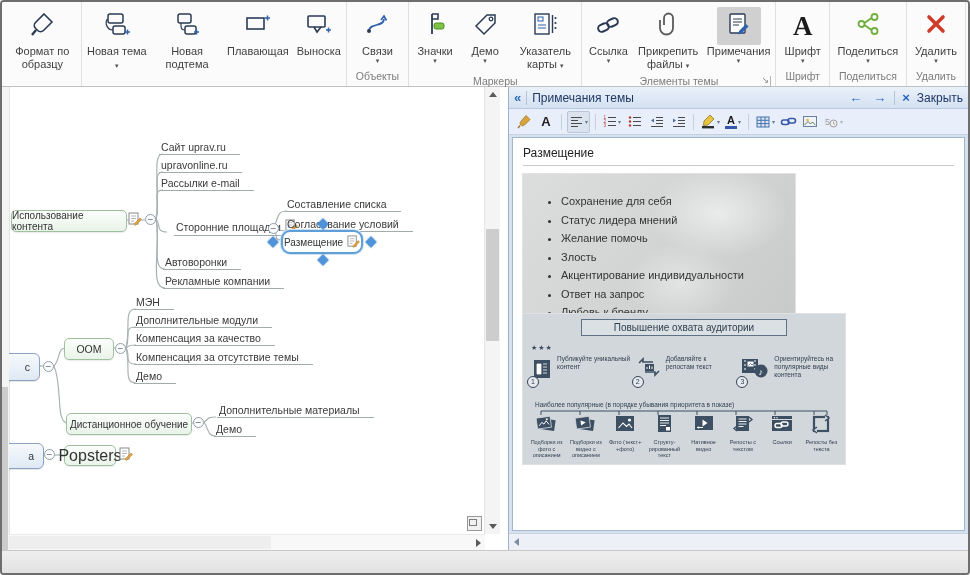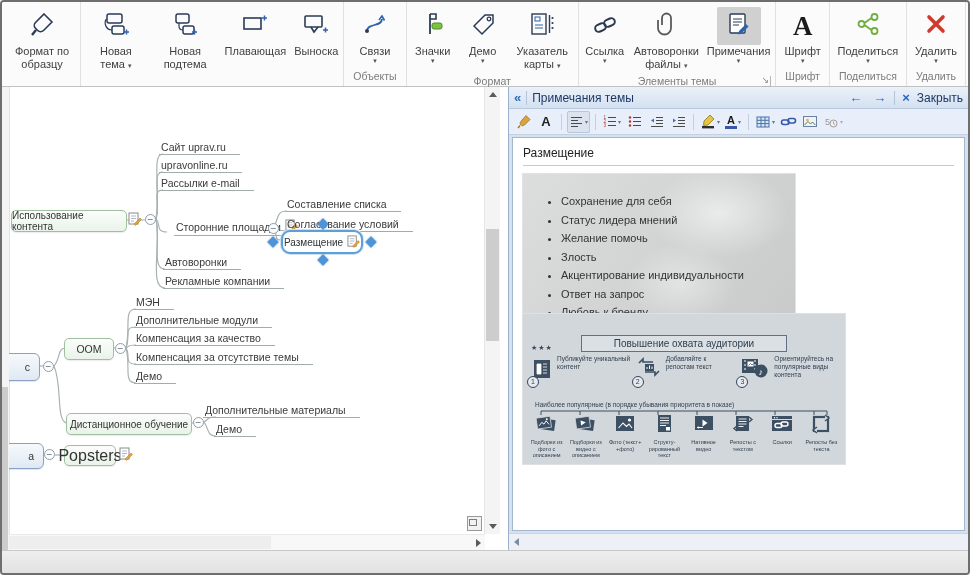--- a/index.html
+++ b/index.html
@@ -74,21 +74,21 @@
   .slide1{width:272px;height:140px;background:
      radial-gradient(70px 45px at 72% 28%, rgba(255,255,255,.55), rgba(255,255,255,0)),
      radial-gradient(55px 40px at 58% 78%, rgba(255,255,255,.4), rgba(255,255,255,0)),
      linear-gradient(130deg,#dcdedd,#c8cbca);
      box-shadow:0 0 0 1px #e2e2e2;}
   .slide1 ul{margin:0;padding:18px 0 0 38px;list-style:disc;}
   .slide1 li{font-size:11px;color:#333;line-height:18.5px;}
   .para{font-size:13px;color:#141414;margin:14px 0 9px;line-height:1.3;width:436px;}
 
   .infog{width:322px;height:150px;background:#d2d7dc;position:relative;box-shadow:0 0 0 1px #e0e0e0;color:#2f3e4e;}
-  .ig-title{position:absolute;left:58px;right:58px;top:21px;border:1px solid #5f7184;background:#dbe0e4;text-align:center;font-size:10px;padding:2px 0;}
+  .ig-title{position:absolute;left:58px;right:58px;top:5px;border:1px solid #5f7184;background:#dbe0e4;text-align:center;font-size:10px;padding:2px 0;}
   .ig-steps{position:absolute;left:6px;right:2px;top:28px;display:flex;}
   .ig-step{flex:1;display:flex;gap:4px;padding:4px 2px 0;}
   .ig-ico{position:relative;flex:0 0 auto;padding-top:8px;}
   .ig-stars{position:absolute;top:-2px;left:0;font-size:7px;letter-spacing:1px;color:#36465a;}
   .ig-num{position:absolute;left:-4px;bottom:-4px;width:10px;height:10px;border:1px solid #36465a;border-radius:50%;background:#e6eaee;font-size:7px;text-align:center;line-height:10px;}
   .ig-lbl{font-size:6.5px;line-height:1.25;padding-top:9px;}
   .ig-sub{position:absolute;left:12px;top:87px;font-size:6.5px;}
   .ig-row{position:absolute;left:4px;right:4px;top:100px;display:flex;}
   .ig-item{flex:1;display:flex;flex-direction:column;align-items:center;gap:1px;}
   .ig-item .ilbl{font-size:5.5px;text-align:center;line-height:1.2;}
@@ -209,21 +209,21 @@
                   <path d="M7 14 h8 M7 17 h8" stroke="#2f62ad"></path>
                   <path d="M21.5 4 v18" stroke="#2b3b55" stroke-width="1.4"></path>
                   <circle cx="24.5" cy="7" r="1.1" fill="#2b3b55"></circle>
                   <circle cx="24.5" cy="12" r="1.1" fill="#2b3b55"></circle>
                   <circle cx="24.5" cy="17" r="1.1" fill="#2b3b55"></circle>
                 </svg></span>
             </div>
           <span class="rtx"><span>Указатель карты</span> <span class="ddi">▾</span></span>
         </div>
       </div>
-      <div class="rlabel">Формат</div>
+      <div class="rlabel">Маркеры</div>
     </div>
 
     <div class="rgroup">
       <div class="ritems">
         <div class="rbtn">
           <div class="ric">
               <span><svg width="26" height="26" viewBox="0 0 26 26">
                   <g fill="none" stroke="#2b3b55" stroke-width="2">
                     <rect x="3" y="13" width="11" height="7" rx="3.5" transform="rotate(-25 8.5 16.5)"></rect>
                     <rect x="12" y="8" width="11" height="7" rx="3.5" transform="rotate(-25 17.5 11.5)"></rect>
@@ -231,21 +231,21 @@
                 </svg></span>
             </div>
           <span class="rtx"><span>Ссылка</span><span class="ddb">▾</span></span>
         </div>
         <div class="rbtn">
           <div class="ric">
               <span><svg width="26" height="26" viewBox="0 0 26 26">
                   <path d="M9 14 V7 a4.5 4.5 0 0 1 9 0 v10 a6.5 6.5 0 0 1 -13 0 V9" fill="none" stroke="#5a5a5a" stroke-width="1.8"></path>
                 </svg></span>
             </div>
-          <span class="rtx"><span>Автоворонки файлы</span> <span class="ddi">▾</span></span>
+          <span class="rtx"><span>Прикрепить файлы</span> <span class="ddi">▾</span></span>
         </div>
         <div class="rbtn active">
           <div class="ric">
               <span><svg width="28" height="26" viewBox="0 0 28 26">
                   <rect x="5" y="3" width="15" height="19" rx="1" fill="#fff" stroke="#2b3b55" stroke-width="1.4"></rect>
                   <path d="M8 8 h9 M8 11 h9 M8 14 h6" stroke="#2b3b55"></path>
                   <path d="M14 20 l7 -7 2.5 2.5 -7 7 -3.5 1 z" fill="#2f62ad"></path>
                 </svg></span>
             </div>
           <span class="rtx"><span>Примечания</span><span class="ddb">▾</span></span>
@@ -414,21 +414,21 @@
         <div class="subtopic" style="left:125px;top:264px;">
             <span>Компенсация за отсутствие темы</span>
           </div>
         <div class="subtopic" style="left:125px;top:283px;">
             <span>Демо</span>
           </div>
         <div class="topic t-green" style="left:57px;top:326px;width:124px;height:20px;">
             <span style="font-size:10px;">Дистанционное обучение</span>
           </div>
         <div class="hub" style="left:184px;top:330px;">−</div>
-        <div class="subtopic" style="left:194px;top:317px;text-align:center;">
+        <div class="subtopic" style="left:208px;top:317px;text-align:center;">
             <span>Дополнительные материалы</span>
           </div>
         <div class="subtopic" style="left:205px;top:336px;">
             <span>Демо</span>
           </div>
 
         <div class="topic t-blue" style="left:-34px;top:356px;width:58px;height:24px;">
             <span>а</span>
           </div>
         <div class="hub" style="left:35px;top:362px;">−</div>

